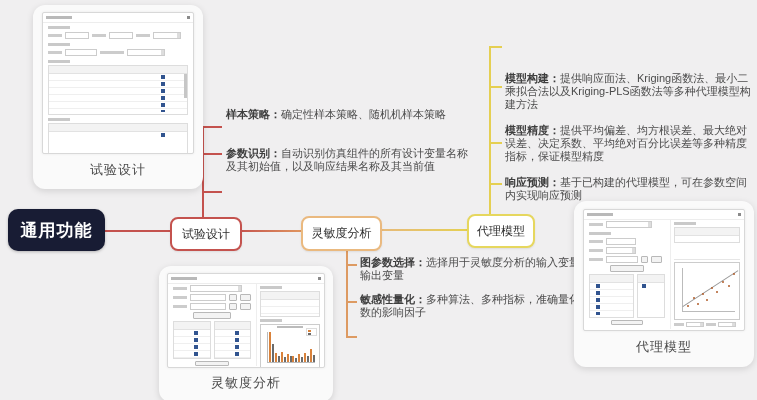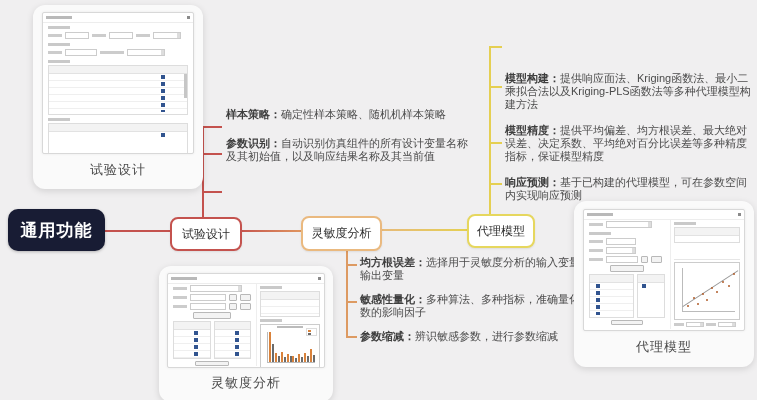--- a/index.html
+++ b/index.html
@@ -105,42 +105,39 @@
   <div class="tick c-orange" style="left:346px;top:336px;width:11px;"></div>
 
   <div class="root-node">通用功能</div>
   <div class="mm-node node-doe">试验设计</div>
   <div class="mm-node node-sens">灵敏度分析</div>
   <div class="mm-node node-surr">代理模型</div>
 
   <div class="ann" style="left:226px;top:108px;width:252px;">
     <b>样本策略：</b><span>确定性样本策略、随机机样本策略</span>
   </div>
-  <div class="ann" style="left:226px;top:137px;width:252px;">
+  <div class="ann" style="left:226px;top:147px;width:252px;">
     <b>参数识别：</b><span>自动识别仿真组件的所有设计变量名称及其初始值，以及响应结果名称及其当前值</span>
   </div>
 
   <div class="ann" style="left:505px;top:124px;width:252px;">
     <b>模型精度：</b><span>提供平均偏差、均方根误差、最大绝对误差、决定系数、平均绝对百分比误差等多种精度指标，保证模型精度</span>
   </div>
   <div class="ann" style="left:505px;top:72px;width:252px;">
     <b>模型构建：</b><span>提供响应面法、Kriging函数法、最小二乘拟合法以及Kriging-PLS函数法等多种代理模型构建方法</span>
   </div>
   <div class="ann" style="left:505px;top:176px;width:250px;">
     <b>响应预测：</b><span>基于已构建的代理模型，可在参数空间内实现响应预测</span>
   </div>
 
   <div class="ann" style="left:360px;top:256px;width:240px;">
-    <b>均方根误差：</b><span>选择用于灵敏度分析的输入变量和输出变量</span>
+    <b>图参数选择：</b><span>选择用于灵敏度分析的输入变量和输出变量</span>
   </div>
   <div class="ann" style="left:360px;top:293px;width:240px;">
     <b>敏感性量化：</b><span>多种算法、多种指标，准确量化参数的影响因子</span>
-  </div>
-  <div class="ann" style="left:360px;top:330px;width:240px;">
-    <b>参数缩减：</b><span>辨识敏感参数，进行参数缩减</span>
   </div>
 
   <div class="card" style="left:33px;top:5px;width:170px;height:177px;padding:7px 0 0;">
     <div class="dlg" style="width:150px;height:140px;">
       <div class="dlg-tb">
         <span class="tb-txt"></span>
         <span class="tb-x"></span>
       </div>
       <div class="sec"></div>
       <div class="frow">

